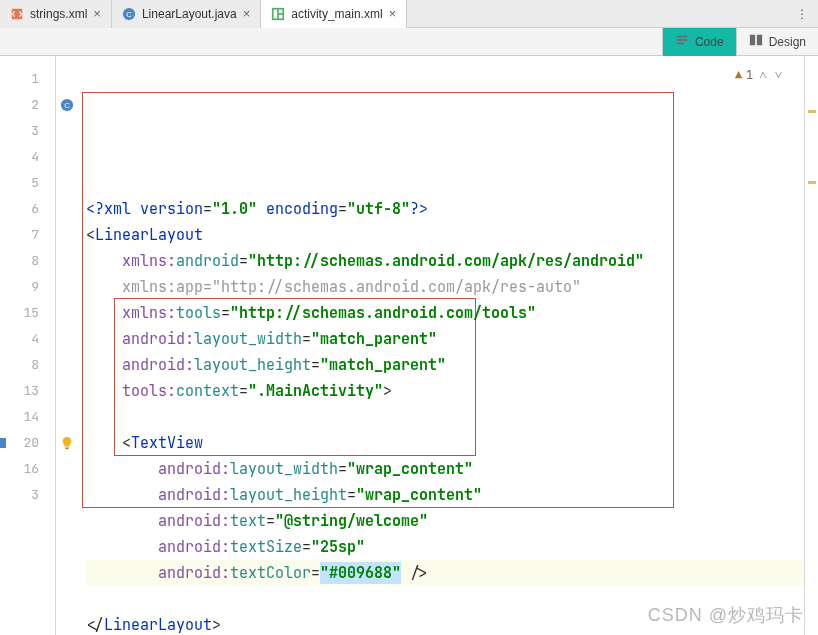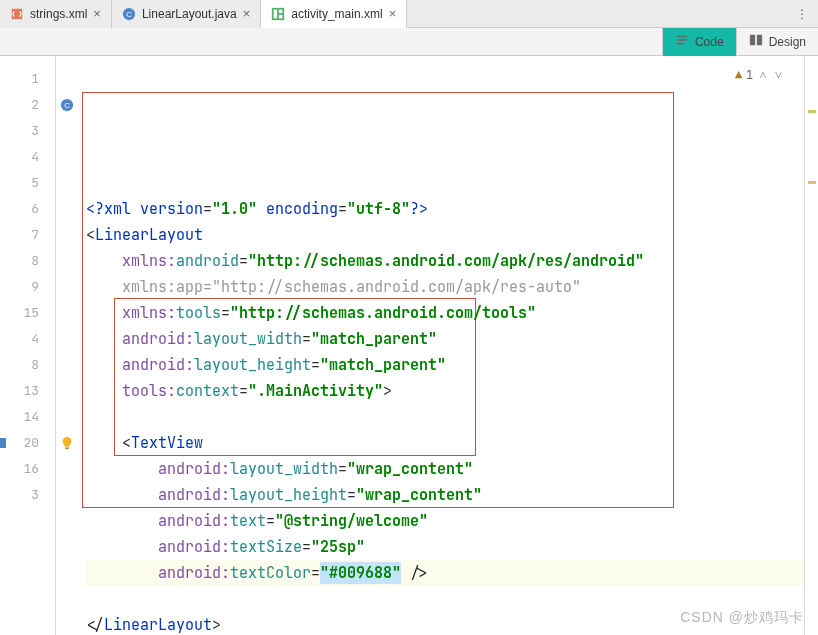--- a/index.html
+++ b/index.html
@@ -54,21 +54,21 @@
   .t-str{color:var(--green);font-weight:bold;}
   .t-gray{color:var(--gray);}
   .t-pun{color:var(--code-text);}
   .selbox{background:var(--selection);padding:1px 0;}
   .redbox{position:absolute;border:1px solid var(--red-out);pointer-events:none;}
   .rightgutter{width:14px;background:#fff;border-left:1px solid var(--border);position:relative;}
   .warn-badge{position:absolute;top:6px;right:20px;display:flex;align-items:center;gap:4px;font-size:12px;color:#6b6b6b;}
   .warn-tri{color:var(--warn);}
   .chev{color:#7a7a7a;font-size:13px;padding:0 2px;}
   .stripe{position:absolute;right:2px;width:8px;height:3px;}
-  .wm{position:absolute;right:14px;bottom:8px;color:#b8b8b8;font-size:14px;letter-spacing:1px;pointer-events:none;}
+  .wm{position:absolute;right:14px;bottom:8px;color:#b8b8b8;font-size:18px;letter-spacing:1px;pointer-events:none;}
   .iconsvg{width:14px;height:14px;}
   .code-icon .bar{fill:#6a6a6a;}
   .split-icon rect{fill:#6a6a6a;}
   .design-icon{fill:#6a6a6a;}
 </style>
 </head>
 <body>
 
 <div class="ide">
 

